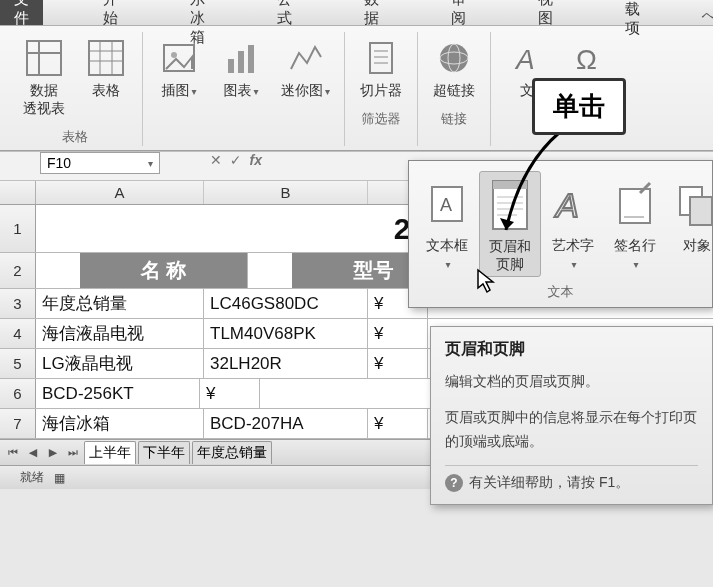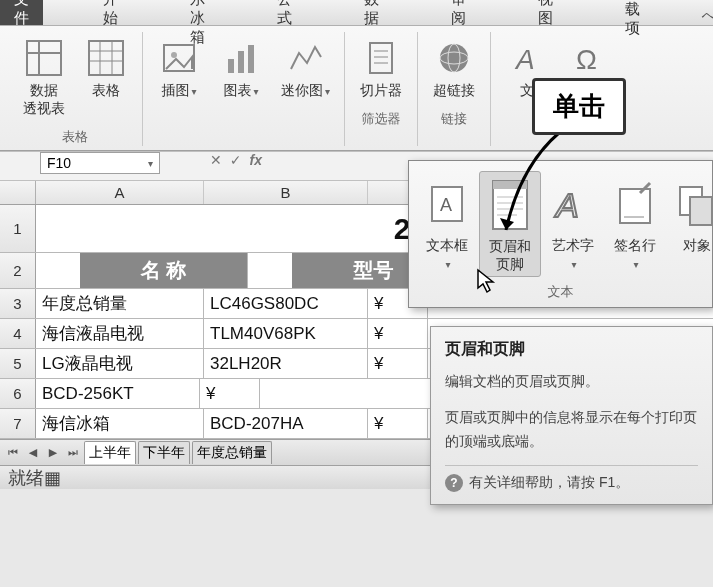--- a/index.html
+++ b/index.html
@@ -35,21 +35,21 @@
 .cell{border-right:1px solid #b8b8b8;padding:2px 6px;font-size:17px;color:#111;display:flex;align-items:center;overflow:hidden;white-space:nowrap;}
 .r1{height:48px;}
 .r1 .cell{font-size:30px;font-weight:bold;justify-content:center;}
 .r2{height:36px;}
 .r2 .cell{background:#888;color:#fff;font-size:20px;justify-content:center;font-weight:bold;margin-left:44px;}
 .rn{height:30px;}
 .tabs-row{height:26px;background:linear-gradient(#ececec,#d8d8d8);border-top:1px solid #a0a0a0;display:flex;align-items:center;padding:0 4px;gap:2px;}
 .nav-btn{width:18px;height:18px;display:flex;align-items:center;justify-content:center;color:#555;font-size:11px;}
 .sheet-tab{padding:2px 4px;font-size:14px;background:#fff;border:1px solid #999;border-bottom:none;border-radius:2px 2px 0 0;}
 .sheet-tab.inactive{background:#e0e0e0;}
-.status-row{height:24px;background:linear-gradient(#ececec,#d8d8d8);border-top:1px solid #a0a0a0;display:flex;align-items:center;padding:0 8px;font-size:18px;color:#444;}
+.status-row{height:24px;background:linear-gradient(#ececec,#d8d8d8);border-top:1px solid #a0a0a0;display:flex;align-items:center;padding:0 20px;font-size:12px;color:#444;gap:10px;}
 .popup{position:absolute;background:linear-gradient(#f8f8f8,#ececec);border:1px solid #888;box-shadow:3px 3px 8px rgba(0,0,0,.3);}
 .popup-text{top:160px;left:408px;width:305px;padding:10px 8px 6px;}
 .popup-text .rrow{gap:2px;}
 .popup-text .rbtn{padding:2px 4px;}
 .popup-text .ric{width:52px;height:62px;}
 .popup-text .rbtn.hover{background:#d8d8d8;border:1px solid #aaa;border-radius:3px;}
 .tooltip{position:absolute;top:326px;left:430px;width:283px;background:linear-gradient(#f4f4f4,#e6e6e6);border:1px solid #999;box-shadow:3px 3px 8px rgba(0,0,0,.3);padding:12px 14px;font-size:14px;color:#444;}
 .tooltip .tt-title{font-size:16px;color:#222;margin-bottom:10px;font-weight:bold;}
 .tooltip .tt-body{line-height:1.7;margin-bottom:12px;}
 .tooltip .tt-help{border-top:1px solid #c0c0c0;padding-top:8px;display:flex;align-items:center;gap:6px;}

